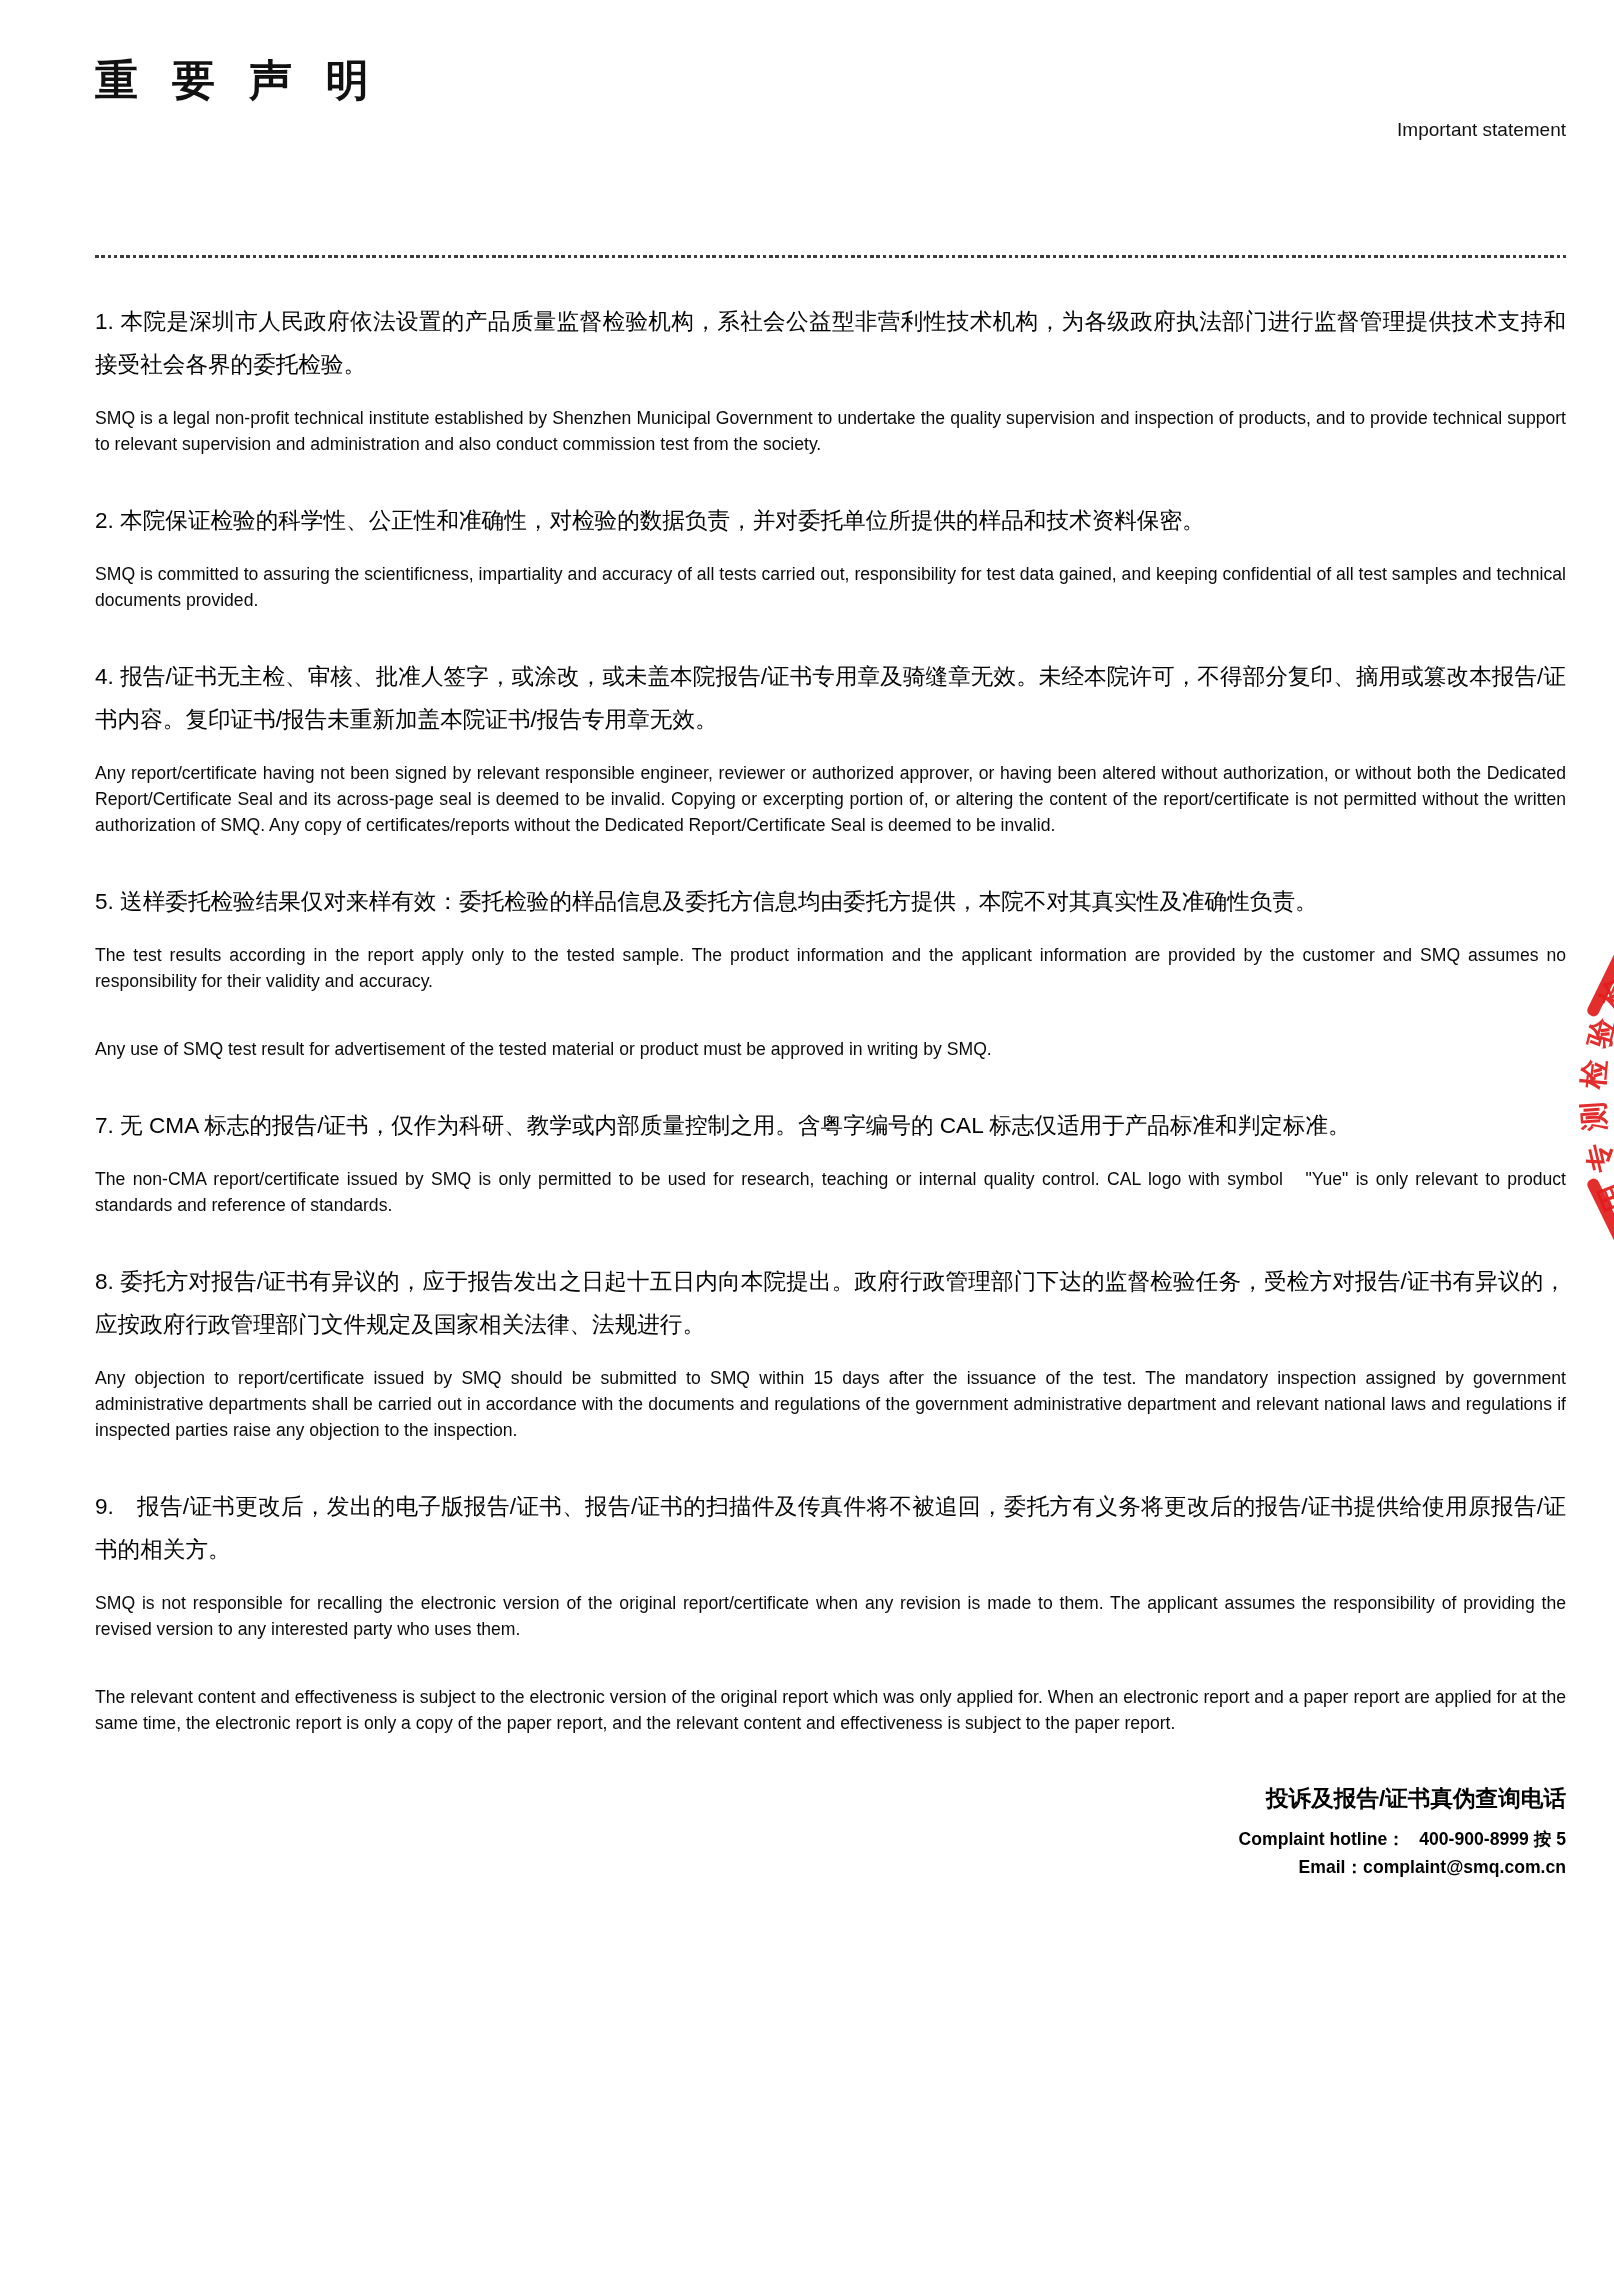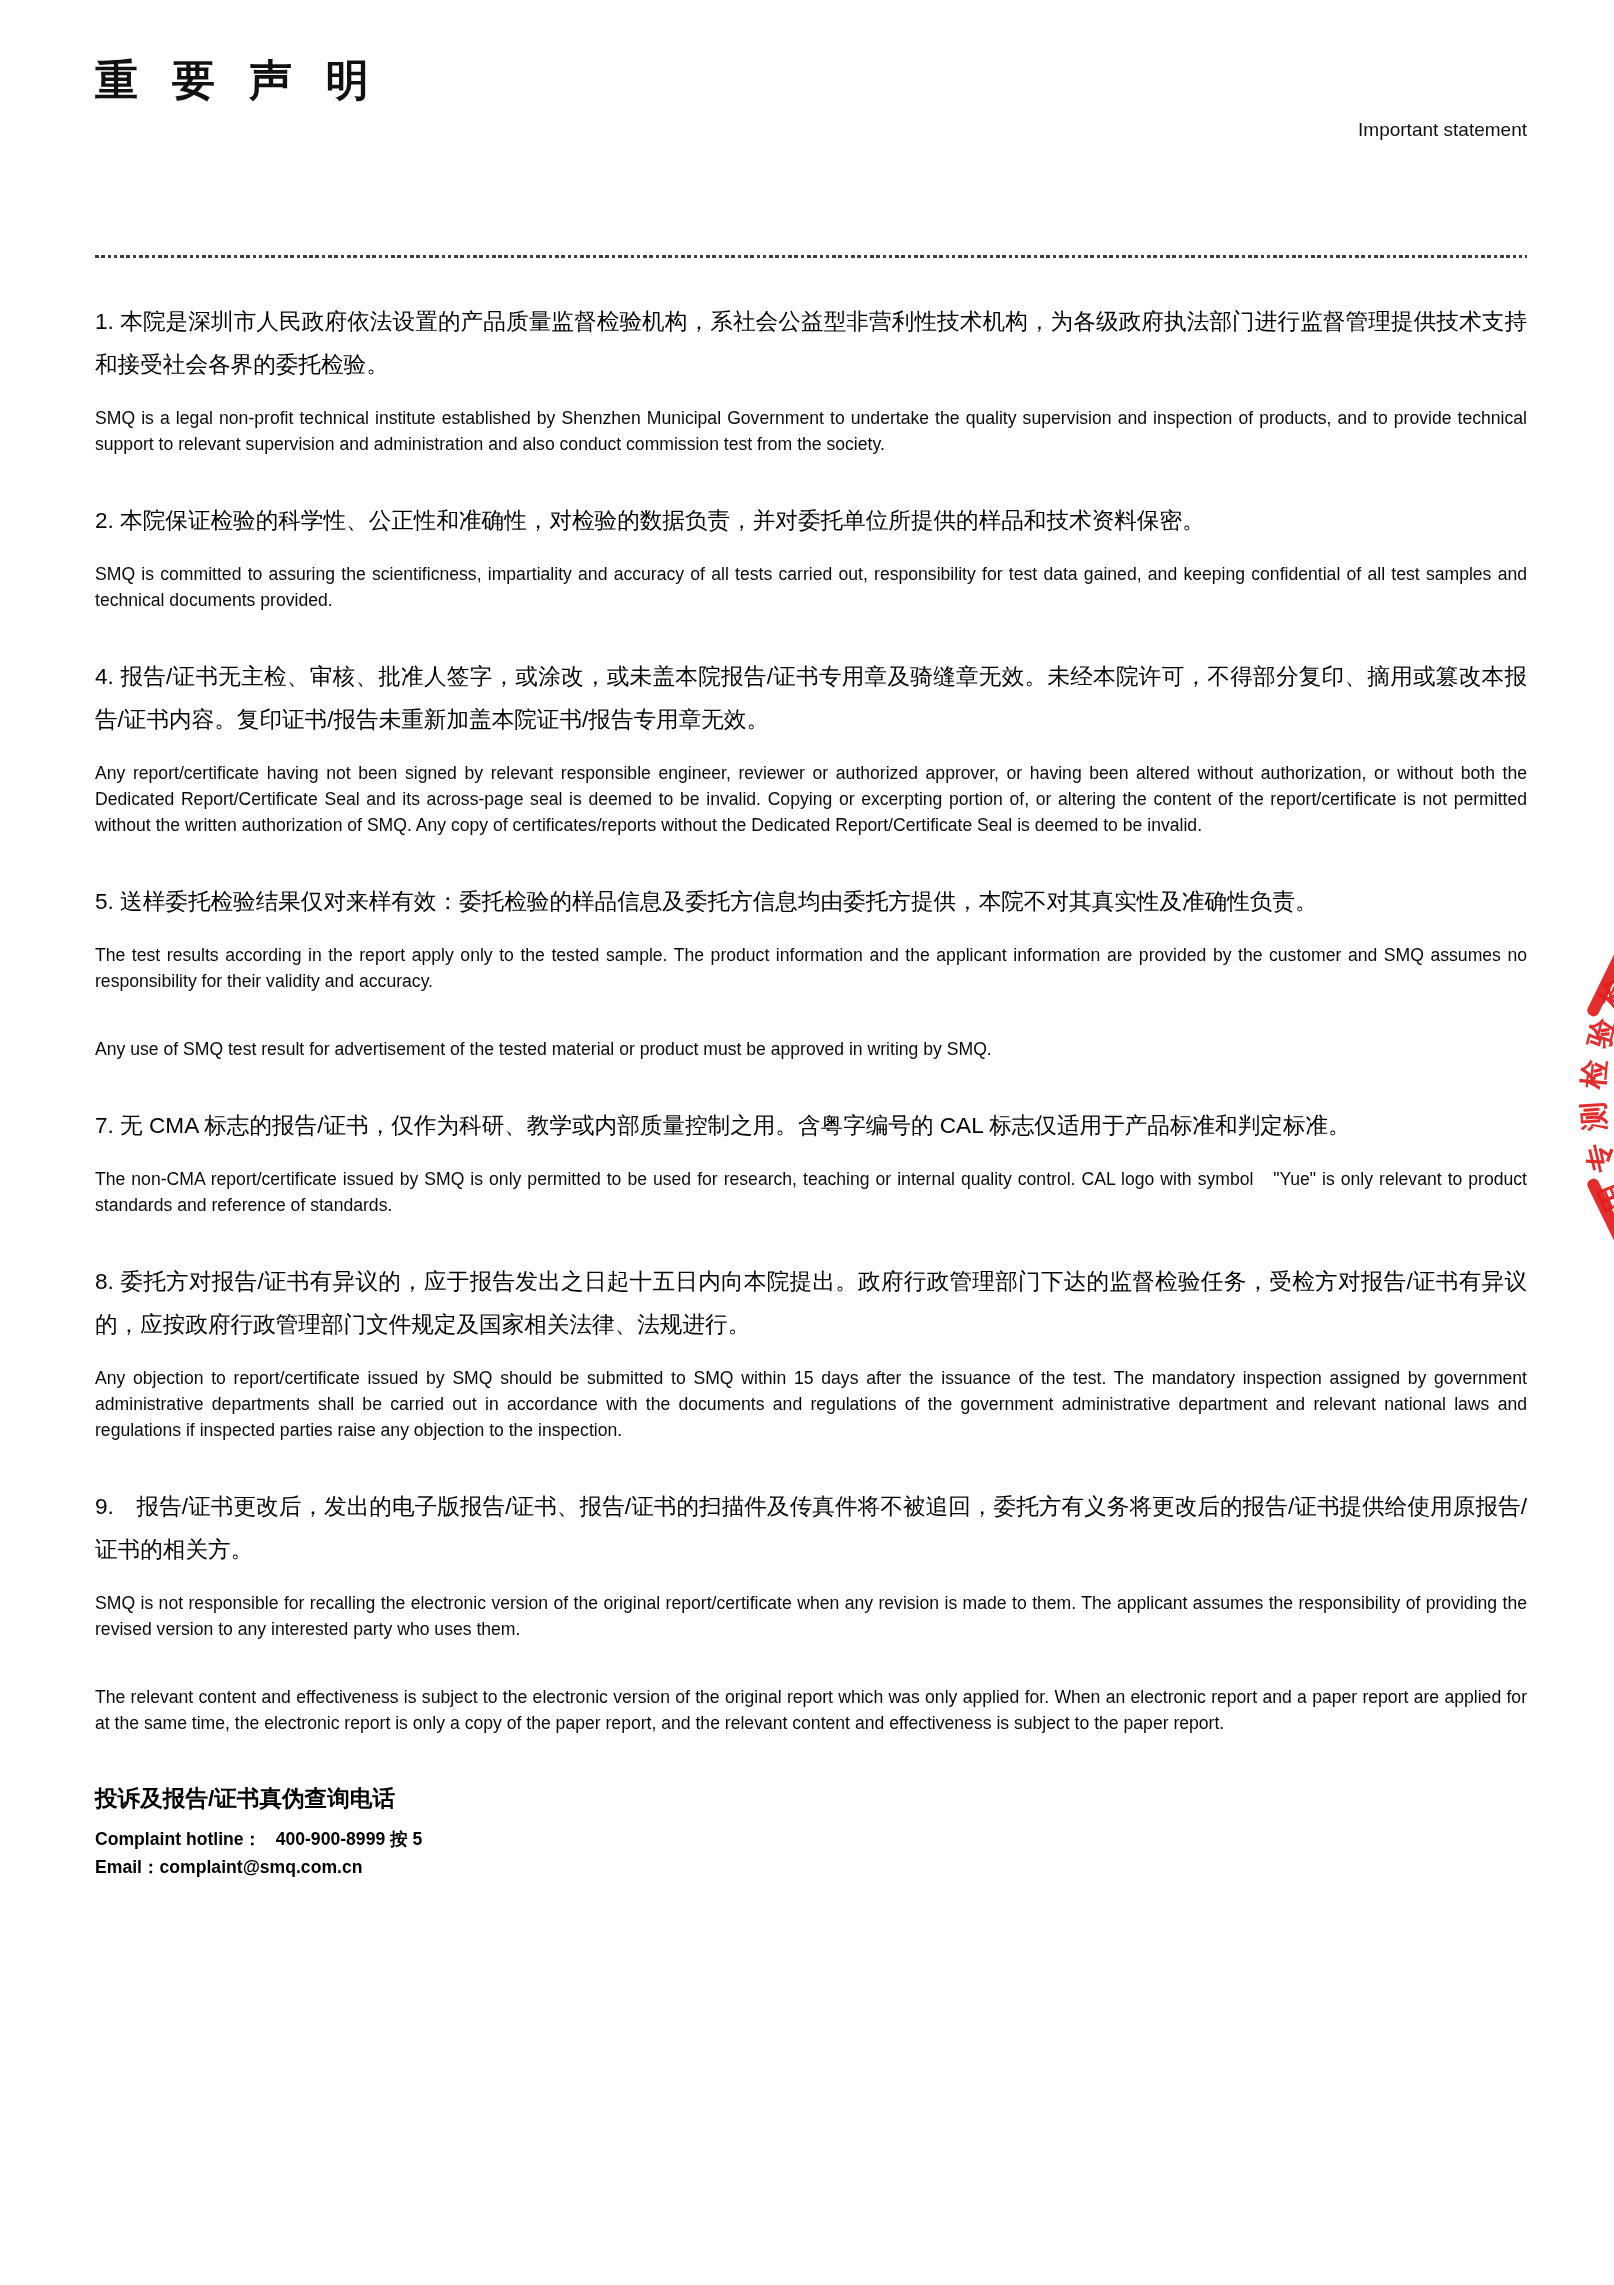--- a/index.html
+++ b/index.html
@@ -6,42 +6,42 @@
   body {
     width: 1615px; height: 2285px;
     background: #ffffff;
     position: relative;
     overflow: hidden;
     font-family: "Liberation Sans", "DejaVu Sans", sans-serif;
     color: #000;
   }
   .page {
     position: absolute; inset: 0;
-    padding: 52px 88px 0 95px;
+    padding: 52px 49px 0 95px;
     box-sizing: border-box;
   }
   .title-zh {
     font-size: 43px; font-weight: 700; letter-spacing: 11px;
     margin: 0 0 9px 0; color: #111;
   }
   .title-en { font-size: 19px; margin: 0 0 114px 0; color: #111; text-align: right; }
   .divider {
     height: 2.7px;
     background: repeating-linear-gradient(90deg, #3c3c3c 0 3.6px, transparent 3.6px 6.3px);
   }
   .stmt { margin-top: 42px; }
   .stmt .zh {
     font-size: 22.6px; line-height: 43px; margin: 0;
     text-align: justify; color: #050505;
   }
   .stmt .en {
     font-size: 17.6px; line-height: 26px; margin: 19px 0 0 0;
     text-align: justify; color: #0a0a0a;
   }
-  .footer { margin-top: 47px; }
+  .footer { margin-top: 47px; text-align: right; }
   .footer-heading { font-size: 22.6px; font-weight: 700; margin: 0 0 11px 0; }
   .footer-line { font-size: 17.6px; line-height: 28px; margin: 0; font-weight: bold; }
   .gap { display: inline-block; width: 14.5px; }
 
   
   .seal {
     position: absolute; top: 948px; right: 0;
     width: 54px; height: 299px;
     overflow: hidden; pointer-events: none;
   }

